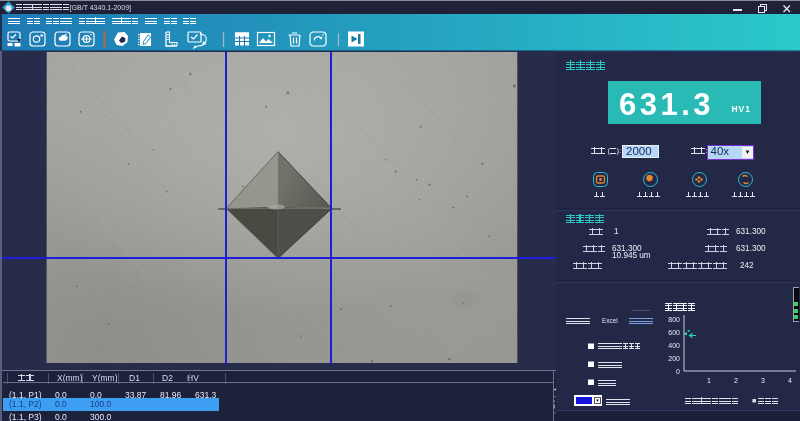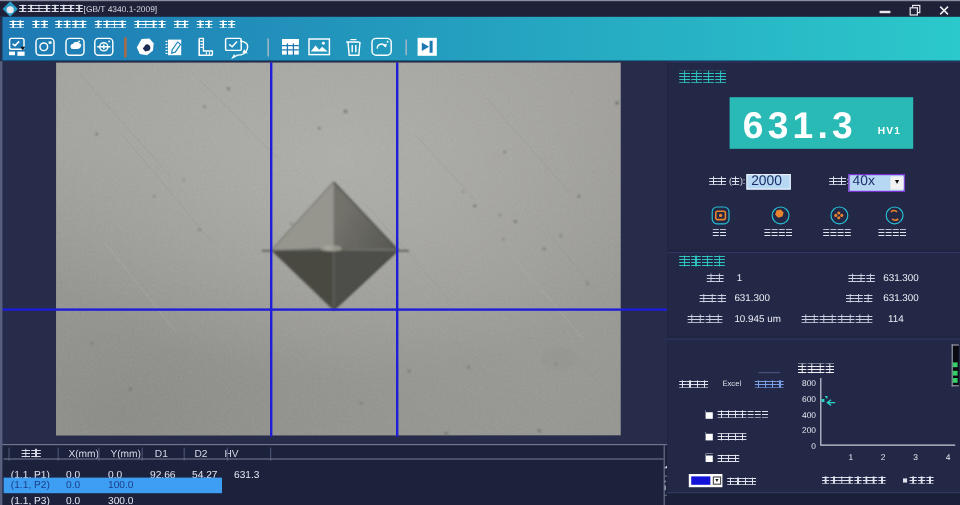--- a/index.html
+++ b/index.html
@@ -253,25 +253,25 @@
       <i class="tsep" style="left:79px"></i>
   <i class="tsep" style="left:115px"></i>
       <i class="tsep" style="left:150px"></i>
       <i class="tsep" style="left:186px"></i>
       <i class="tsep" style="left:222px"></i>
  </div>
  <div class="trow" style="top:18px">
   <b style="left:6px">(1.1, P1)</b>
       <b style="left:52px">0.0</b>
       <b style="left:87px">0.0</b>
-  <b style="left:122px">92.66</b>
-      <b style="left:157px">54.27</b>
+  <b style="left:122px">33.87</b>
+      <b style="left:157px">81.96</b>
       <b style="left:192px">631.3</b>
  </div>
- <div class="trow" id="tselect" style="top:27px;width:182px">
+ <div class="trow" id="tselect" style="top:27px;width:216px">
   <b style="left:6px">(1.1, P2)</b>
       <b style="left:52px">0.0</b>
       <b style="left:87px">100.0</b>
  </div>
  <div class="trow" style="top:40.5px">
   <b style="left:6px">(1.1, P3)</b>
       <b style="left:52px">0.0</b>
       <b style="left:87px">300.0</b>
  </div>
  <div class="abs" style="left:3px;top:11.7px;width:549.5px;height:1px;background:#6a7088"></div>
@@ -329,23 +329,23 @@
  <div class="abs teal" style="left:10px;top:162px;font-size:10px"><i class="z"></i><i class="z"></i><i class="z"></i><i class="z"></i></div>
  <div class="statlab" style="left:33px;top:176px"><i class="z"></i><i class="z"></i></div>
     <div class="statval" style="left:58px;top:176px">1</div>
  <div class="statlab" style="left:151px;top:176px"><i class="z"></i><i class="z"></i><i class="z"></i></div>
     <div class="statval" style="left:180px;top:176px">631.300</div>
  <div class="statlab" style="left:27px;top:193px"><i class="z"></i><i class="z"></i><i class="z"></i></div>
     <div class="statval" style="left:56px;top:193px">631.300</div>
  <div class="statlab" style="left:149px;top:193px"><i class="z"></i><i class="z"></i><i class="z"></i></div>
     <div class="statval" style="left:180px;top:193px">631.300</div>
  <div class="statlab" style="left:17px;top:210px"><i class="z"></i><i class="z"></i><i class="z"></i><i class="z"></i></div>
-    <div class="statval" style="left:56px;top:210px">10.945 um</div>
+    <div class="statval" style="left:56px;top:200px">10.945 um</div>
  <div class="statlab" style="left:112px;top:210px"><i class="z"></i><i class="z"></i><i class="z"></i><i class="z"></i><i class="z"></i><i class="z"></i><i class="z"></i><i class="z"></i></div>
-    <div class="statval" style="left:184px;top:210px">114</div>
+    <div class="statval" style="left:184px;top:210px">242</div>
 
  <div class="cklab" style="left:10px;top:266px"><i class="z"></i><i class="z"></i><i class="z"></i><i class="z"></i></div>
  <div class="cklab" style="left:46px;top:266px">Excel</div>
  <div class="cklab" style="left:73px;top:266px;color:#7aa0e8"><i class="z"></i><i class="z"></i><i class="z"></i><i class="z"></i></div>
  <div class="abs" style="left:76px;top:259px;width:18px;height:1px;background:#46507e"></div>
  <div class="ckb" style="left:32px;top:291px"></div>
  <div class="cklab" style="left:42px;top:291px"><i class="z"></i><i class="z"></i><i class="z"></i><i class="z"></i><i class="z"></i><i class="z"></i><i class="z"></i></div>
  <div class="ckb" style="left:32px;top:309px"></div>
  <div class="cklab" style="left:42px;top:310px"><i class="z"></i><i class="z"></i><i class="z"></i><i class="z"></i></div>
  <div class="ckb" style="left:32px;top:327px"></div>

